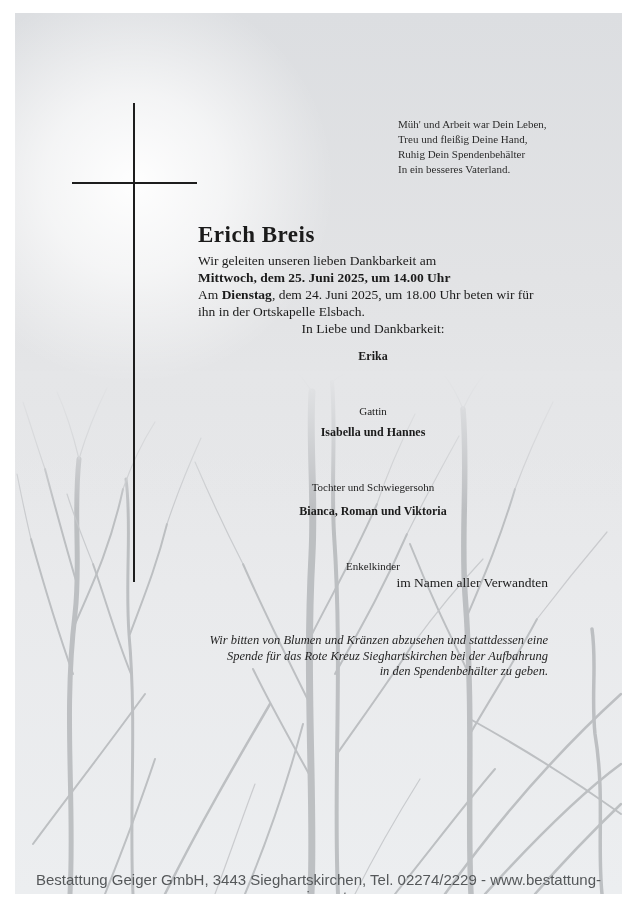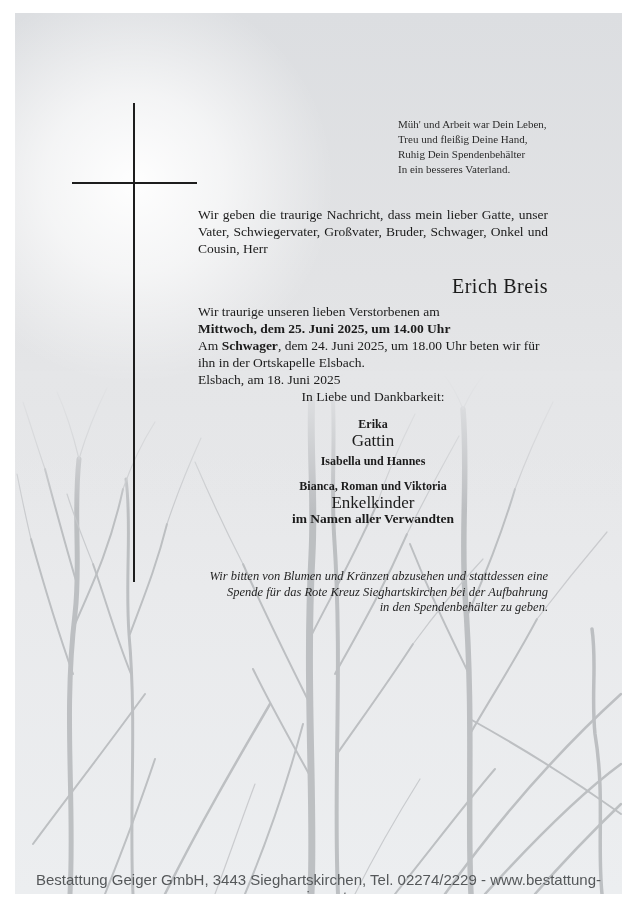--- a/index.html
+++ b/index.html
@@ -77,41 +77,41 @@
     width: 350px;
     color: #1b1b1b;
     font-size: 13.5px;
     line-height: 17px;
     z-index: 4;
   }
   .main-col p { margin: 0; }
   .p-intro { text-align: justify; }
   .deceased-name {
     margin: 12px 0 0 0;
-    font-size: 20px;
+    font-size: 23px;
     line-height: 34px;
-    font-weight: normal;
-    text-align: right;
+    font-weight: bold;
+    text-align: left;
     letter-spacing: 0.5px;
   }
   .p-death   { margin-top: 15px; }
   .p-escort  { margin-top: 11px; }
   .p-funeral { margin-top: 11px; font-weight: bold; text-align: left; }
   .p-procession { margin-top: 12px; text-align: justify; }
   .p-prayer  { margin-top: 14px; }
   .p-dateline{ margin-top: 9px; }
   .bold { font-weight: bold; }
   .thanks-heading { margin-top: 17px; text-align: center; }
   .mourner-entry { text-align: center; }
   .entry-1 { margin-top: 11px; }
   .entry-2 { margin-top: 5px; }
   .entry-3 { margin-top: 8px; }
   .mourner-name { font-weight: bold; font-size: 12px; line-height: 17px; text-align: center; }
-  .mourner-relation { font-size: 17px; line-height: 15px; }
-  .closing-line { margin-top: 7px; text-align: center; font-weight: bold; }
+  .mourner-relation { font-size: 11px; line-height: 15px; margin-top: 39px; }
+  .closing-line { margin-top: 7px; text-align: right; font-weight: normal; }
   .donation {
     margin-top: 42px;
     text-align: right;
     font-style: italic;
     font-size: 12.5px;
     line-height: 15.5px;
     color: #242424;
   }
   
   .footer {
@@ -193,35 +193,34 @@
     </div>
 
     <div class="poem">
       <div>Müh' und Arbeit war Dein Leben,</div>
       <div>Treu und fleißig Deine Hand,</div>
       <div>Ruhig Dein Spendenbehälter</div>
       <div>In ein besseres Vaterland.</div>
     </div>
 
     <div class="main-col">
-      <p class="p-intro">Wir geben die traurige Nachricht, dass mein lieber Gatte, unser Vater, Schwiegervater, Großvater, Bruder, Schwager, Onkel und Cousin, Herr</p>
       <h1 class="deceased-name">Erich Breis</h1>
-      <p class="p-escort">Wir traurige unseren lieben Verstorbenen am</p>
+      <p class="p-escort">Wir geleiten unseren lieben Dankbarkeit am</p>
       <p class="p-funeral">Mittwoch, dem 25. Juni 2025, um 14.00 Uhr</p>
-      <p class="p-prayer"><span>Am </span><span class="bold">Schwager</span><span>, dem 24. Juni 2025, um 18.00 Uhr beten wir für ihn in der Ortskapelle Elsbach.</span></p>
-      <p class="p-dateline">Elsbach, am 18. Juni 2025</p>
+      <p class="p-prayer"><span>Am </span><span class="bold">Dienstag</span><span>, dem 24. Juni 2025, um 18.00 Uhr beten wir für ihn in der Ortskapelle Elsbach.</span></p>
 
       <p class="thanks-heading">In Liebe und Dankbarkeit:</p>
 
       <div class="mourner-entry entry-1">
         <div class="mourner-name">Erika</div>
         <div class="mourner-relation">Gattin</div>
       </div>
       <div class="mourner-entry entry-2">
         <div class="mourner-name">Isabella und Hannes</div>
+        <div class="mourner-relation">Tochter und Schwiegersohn</div>
       </div>
       <div class="mourner-entry entry-3">
         <div class="mourner-name">Bianca, Roman und Viktoria</div>
         <div class="mourner-relation">Enkelkinder</div>
       </div>
 
       <p class="closing-line">im Namen aller Verwandten</p>
 
       <div class="donation">
         <div>Wir bitten von Blumen und Kränzen abzusehen und stattdessen eine</div>

